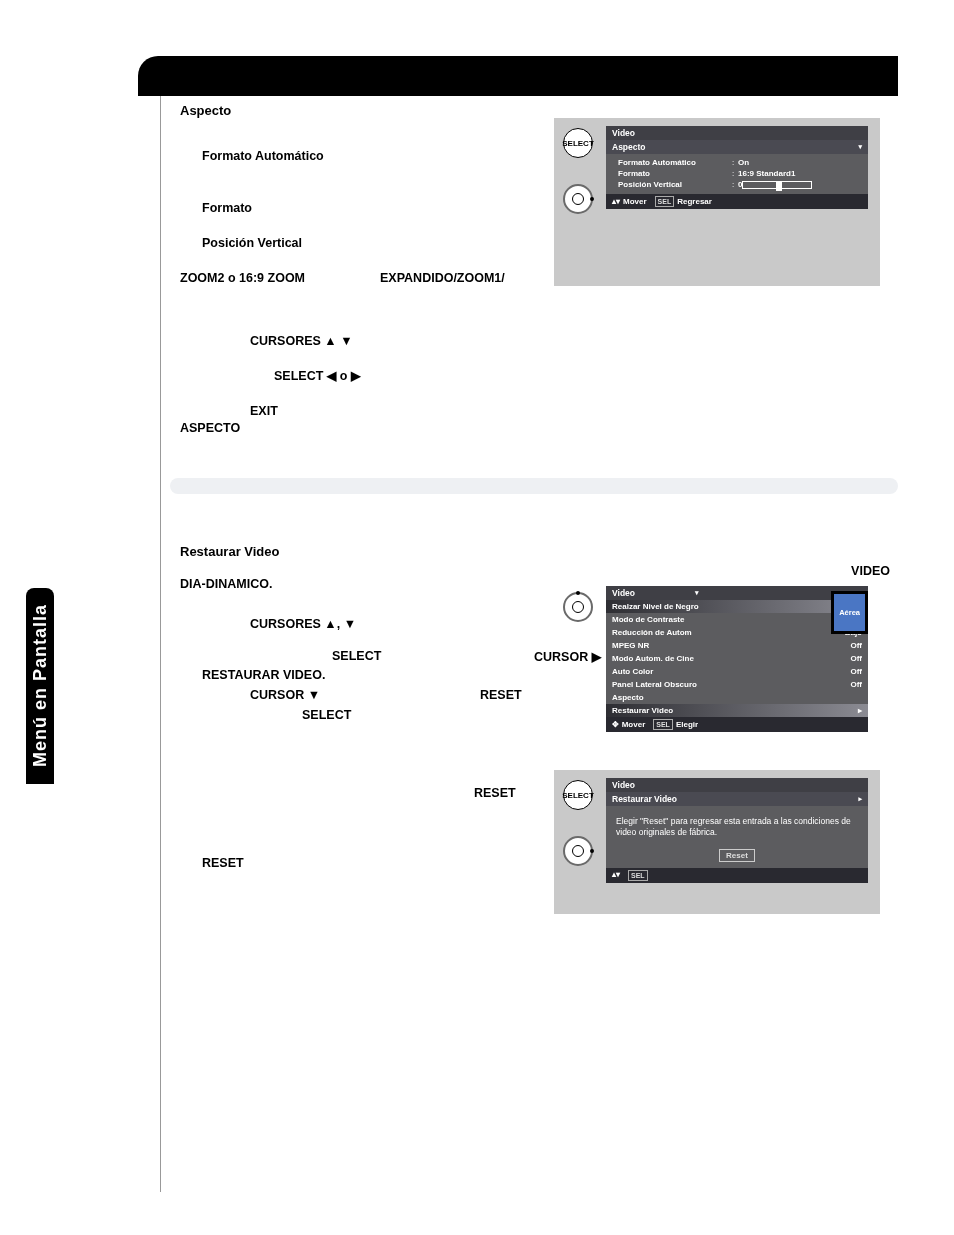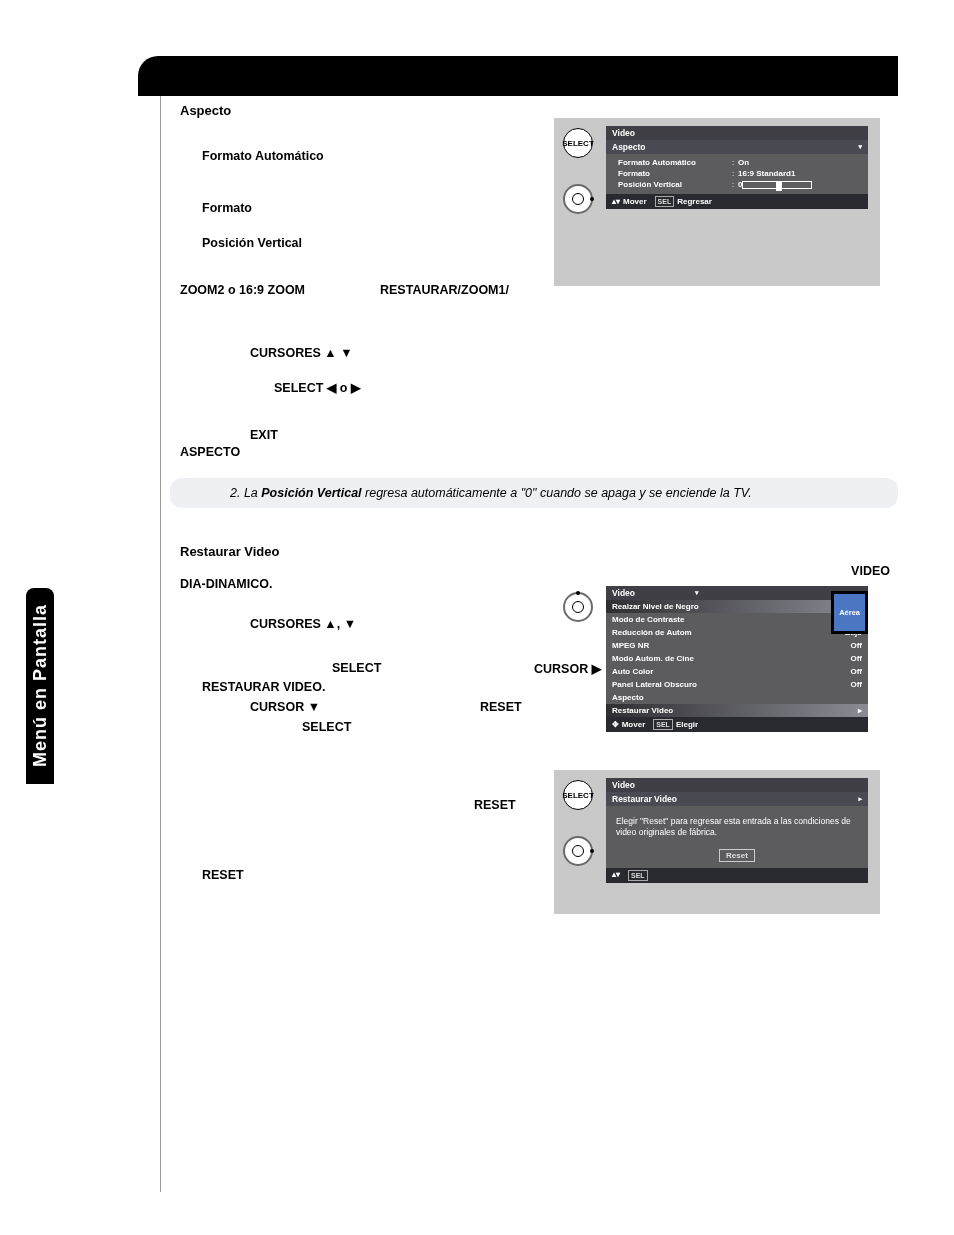--- a/index.html
+++ b/index.html
@@ -12,21 +12,21 @@
   .side-tab span { color:#fff; font-weight:bold; font-size:18px; writing-mode: vertical-rl; transform: rotate(180deg); letter-spacing:1px;}
 
   .vline { position:absolute; left: 160px; top: 96px; width: 1px; height: 1096px; background:#999; }
 
   .content { position:absolute; left: 180px; top: 102px; width: 710px; font-size: 12.5px; color:#000; line-height: 1.35; }
 
   .bold { font-weight: bold; }
 
   .sec-title { font-weight: bold; font-size: 13px; }
 
-  .row { margin-top: 12px; }
+  .row { margin-top: 0; }
   .indent1 { padding-left: 22px; }
   .indent3 { padding-left: 70px; }
   .indent4 { padding-left: 94px; }
   .gap-s { height: 8px; }
   .gap-m { height: 18px; }
   .gap-l { height: 28px; }
 
   .note-box { position:absolute; left: 170px; top: 478px; width: 728px; background:#eef0f3; border-radius: 12px; padding: 8px 14px; font-size:12.5px; }
   .note-box .lbl { font-weight:bold; font-style:italic; }
   .note-box .line { font-style: italic; }
@@ -88,38 +88,35 @@
     <div class="gap-l"></div>
     <div class="indent1 bold">Formato Automático</div>
     <div class="gap-l"></div>
       <div class="gap-s"></div>
     <div class="indent1 bold">Formato</div>
     <div class="gap-m"></div>
     <div class="indent1 bold">Posición Vertical</div>
     <div class="gap-m"></div>
     <div class="row" style="display:flex;">
       <div style="width:200px;" class="bold">ZOOM2 o 16:9 ZOOM</div>
-      <div class="bold" style="margin-left:0;">RESTAURAR/ZOOM1/</div>
+      <div class="bold" style="margin-left:0;">EXPANDIDO/ZOOM1/</div>
     </div>
     <div class="gap-l"></div>
       <div class="gap-m"></div>
     <div class="indent3 bold tri">CURSORES ▲   ▼</div>
     <div class="gap-m"></div>
     <div class="indent4 bold tri">SELECT  ◀ o ▶</div>
     <div class="gap-m"></div>
     <div class="row" style="display:flex;flex-direction:column;">
       <div class="indent3 bold" style="width:210px;">EXIT</div>
       <div class="bold">ASPECTO</div>
     </div>
   </div>
 
   <div class="note-box">
-    <div class="line" style="padding-left:46px;">
-      <span>2.  La </span><span class="bold">Posición Vertical</span><span> regresa automáticamente a "0" cuando se apaga y se enciende la TV.</span>
-    </div>
   </div>
 
   <div style="position:absolute; left:180px; top:544px; width:710px; font-size:12.5px;">
     <div class="sec-title">Restaurar Video</div>
     <div style="position:absolute; right:0; top:20px;" class="bold">VIDEO</div>
     <div class="gap-m"></div>
     <div class="bold">DIA-DINAMICO.</div>
     <div class="gap-m"></div>
       <div class="gap-s"></div>
     <div class="indent3 bold tri">CURSORES  ▲, ▼</div>

